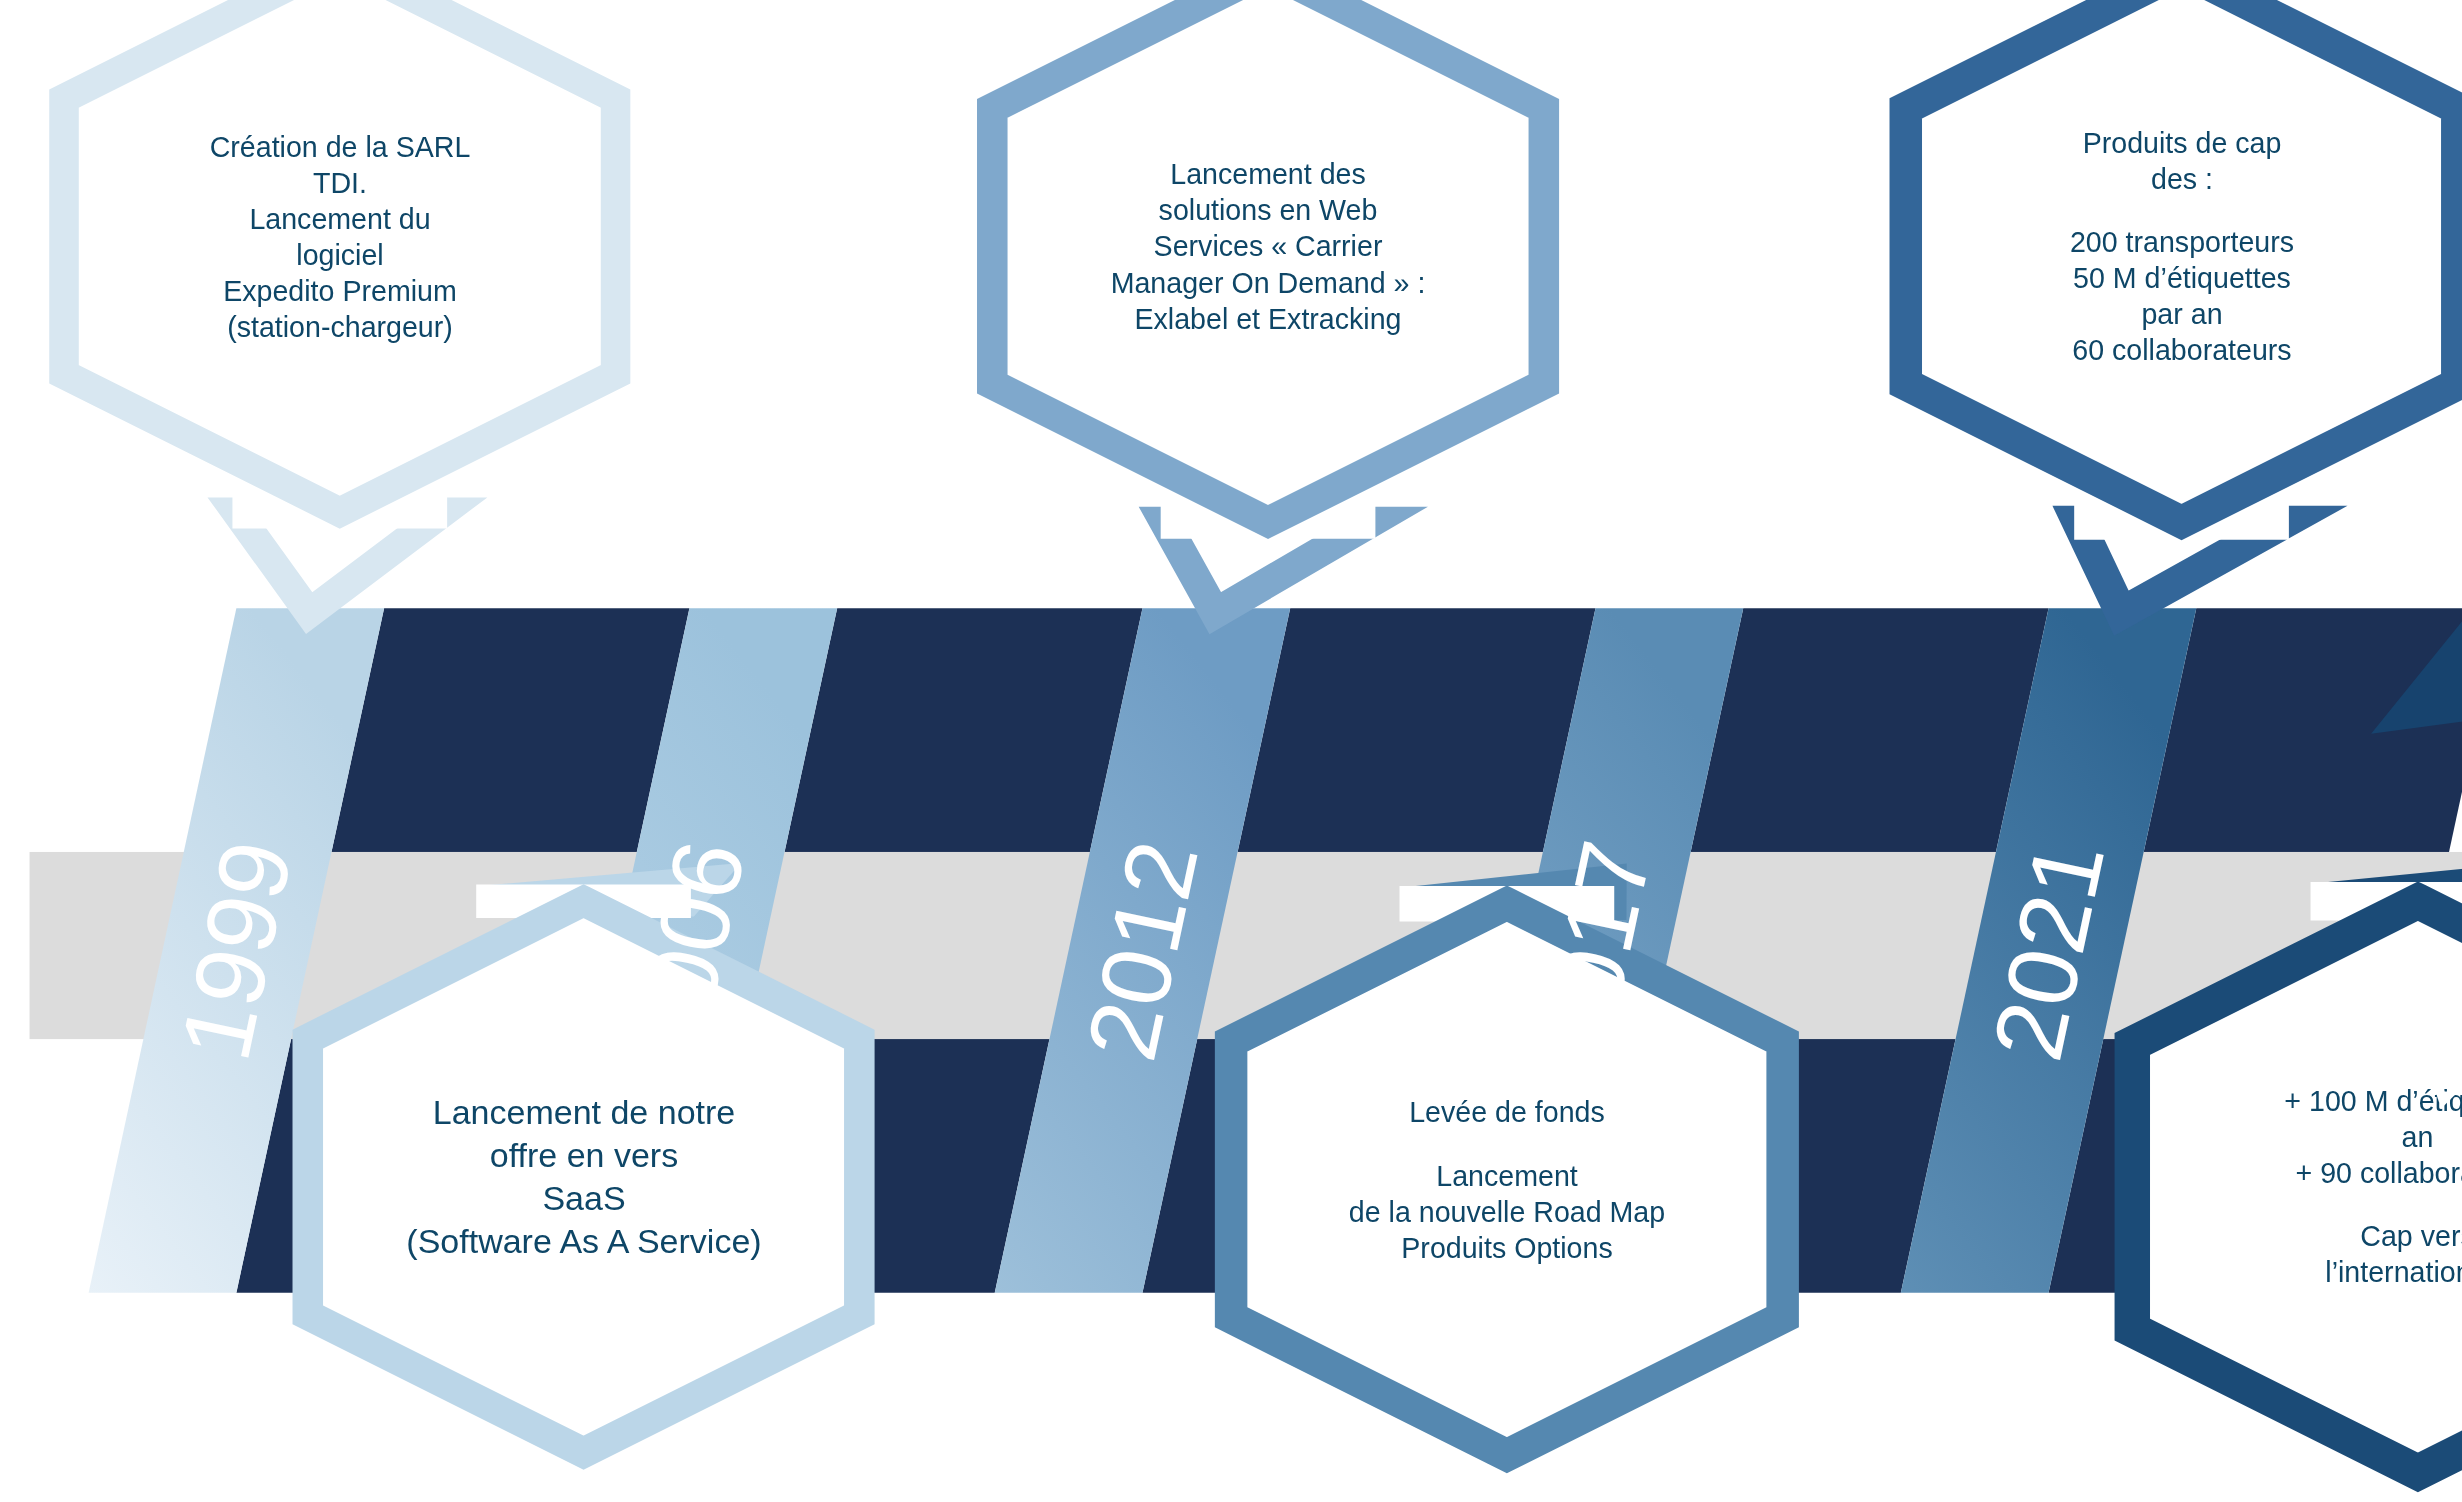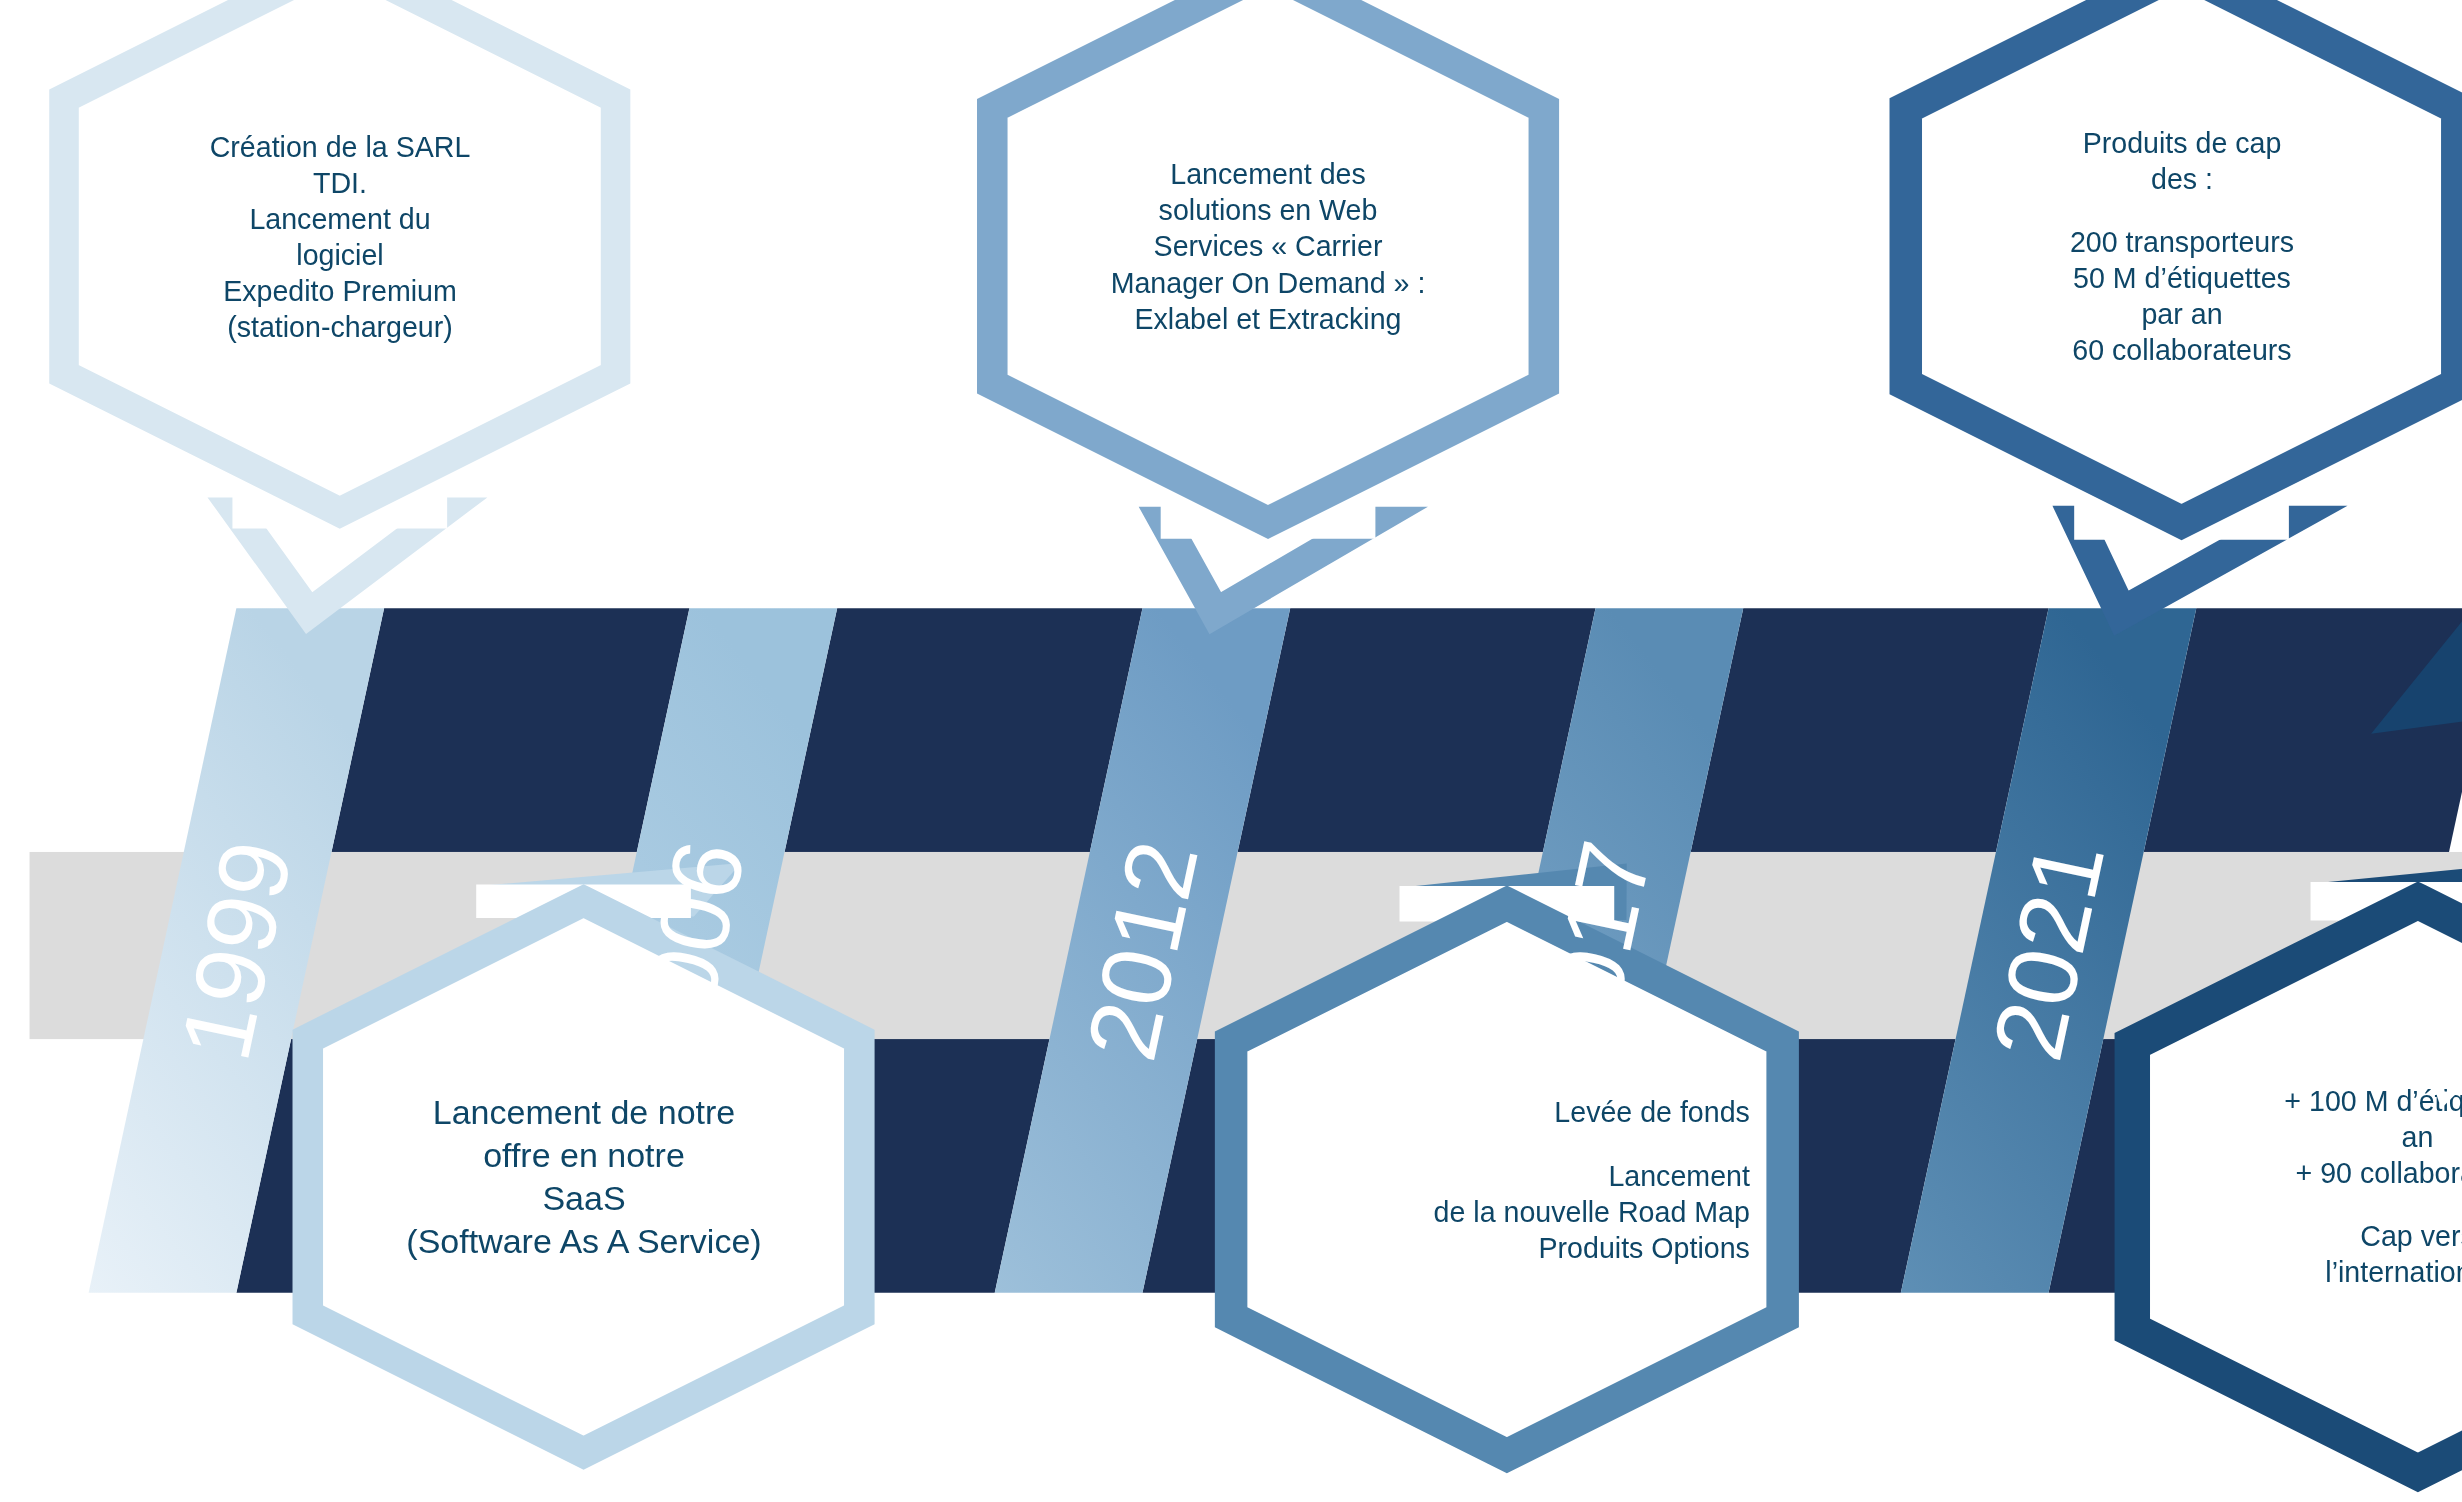--- a/index.html
+++ b/index.html
@@ -119,36 +119,36 @@
           <div class="ln"><span class="b">TDI</span><span>.</span></div>
           <div class="ln"><span>Lancement du</span></div>
           <div class="ln"><span>logiciel</span></div>
           <div class="ln"><span class="b">Expedito Premium</span></div>
           <div class="ln"><span>(station-chargeur)</span></div>
         </div>
       </div>
       <div class="hexbox" style="left: 308px; top: 901px; width: 552px; height: 552px;">
         <div class="txt" style="font-size: 34px;">
           <div class="ln"><span>Lancement de notre</span></div>
-          <div class="ln"><span>offre en notre</span></div>
+          <div class="ln"><span>offre en vers</span></div>
           <div class="ln"><span class="b">SaaS</span></div>
           <div class="ln"><span>(Software As A Service)</span></div>
         </div>
       </div>
       <div class="hexbox" style="left: 992px; top: -29.5px; width: 552px; height: 552px;">
         <div class="txt" style="font-size: 28.6px;">
           <div class="ln"><span>Lancement des</span></div>
           <div class="ln"><span>solutions en Web</span></div>
           <div class="ln"><span>Services « Carrier</span></div>
           <div class="ln"><span>Manager On Demand » :</span></div>
           <div class="ln"><span class="b">Exlabel</span><span> et </span><span class="b">Extracking</span></div>
         </div>
       </div>
       <div class="hexbox" style="left: 1231px; top: 904px; width: 552px; height: 552px;">
-        <div class="txt" style="font-size: 28.6px; align-items: flex-end;">
+        <div class="txt" style="font-size: 28.6px;">
           <div class="ln"><span class="b">Levée de fonds</span></div>
           <div class="gap"></div>
           <div class="ln"><span>Lancement</span></div>
           <div class="ln"><span>de la nouvelle Road Map</span></div>
           <div class="ln"><span>Produits Options</span></div>
         </div>
       </div>
       <div class="hexbox" style="left: 1906px; top: -29.5px; width: 552px; height: 552px;">
         <div class="txt" style="font-size: 28.6px;">
           <div class="ln"><span>Produits de cap</span></div>

